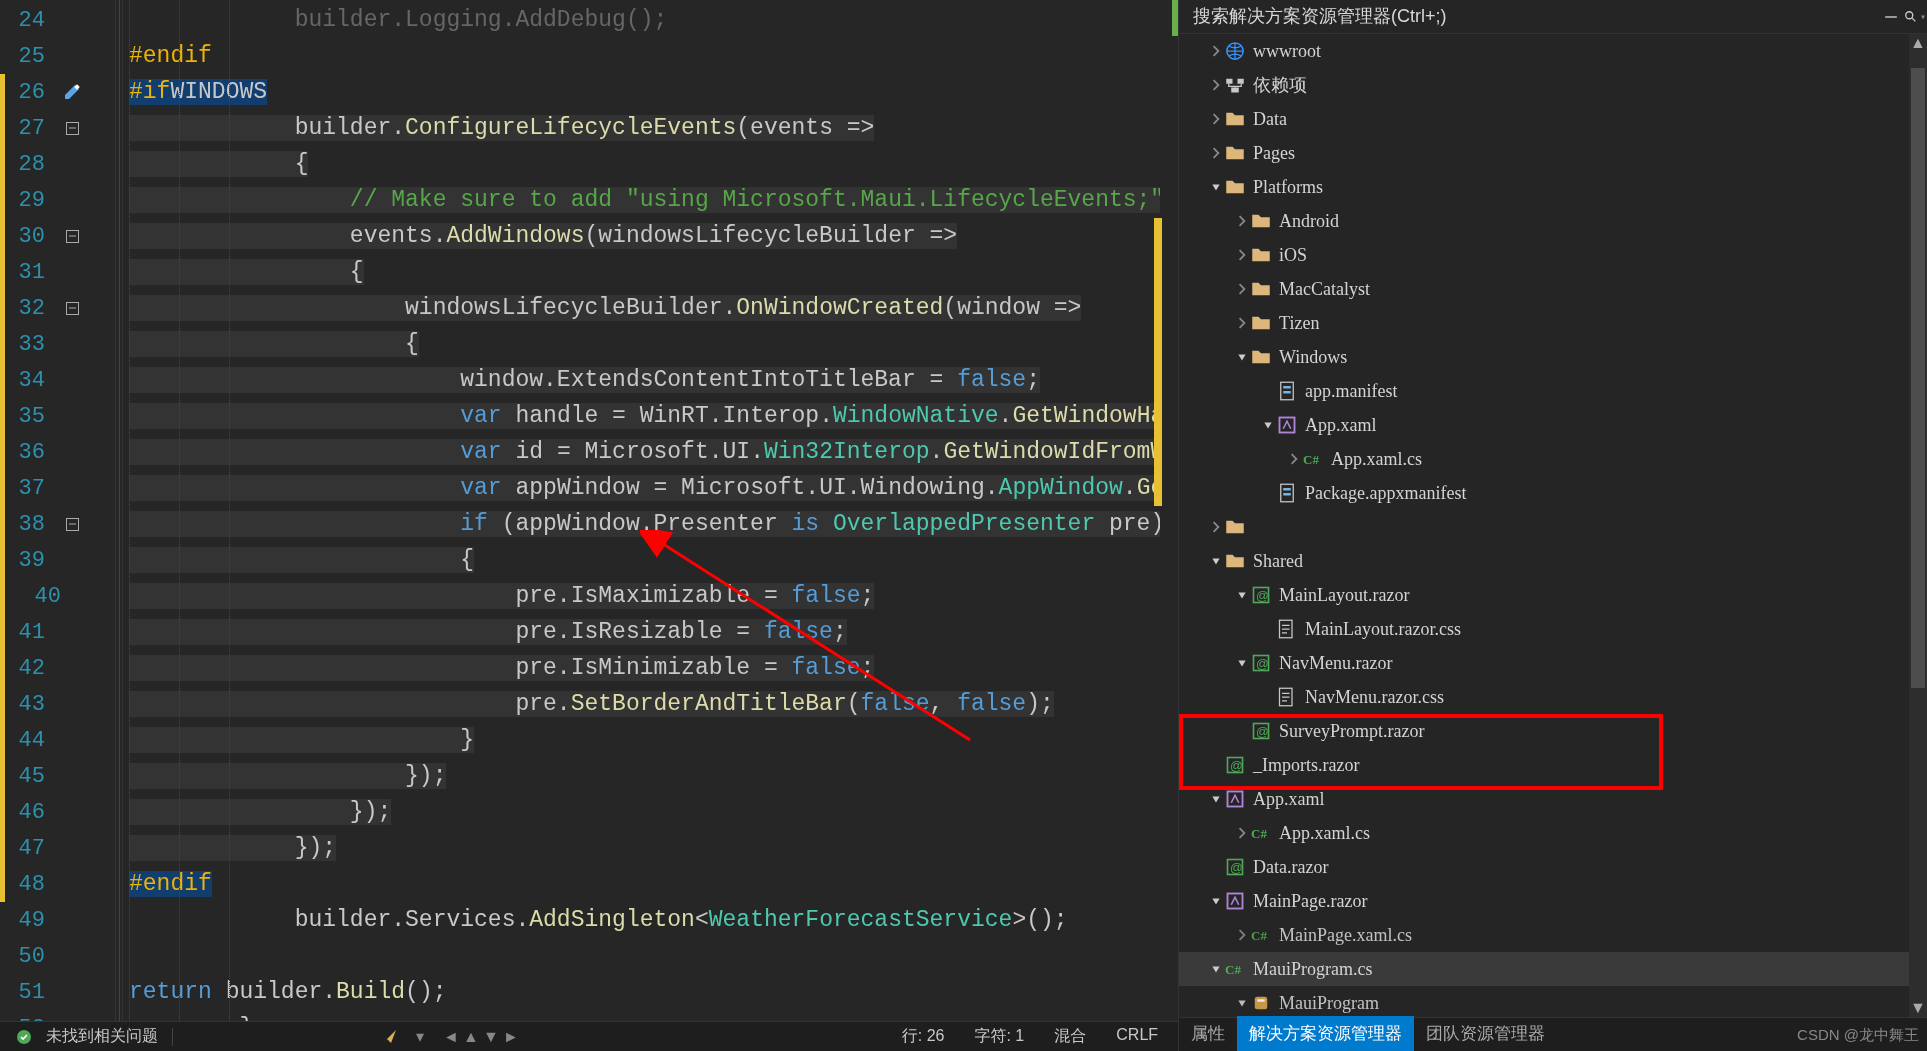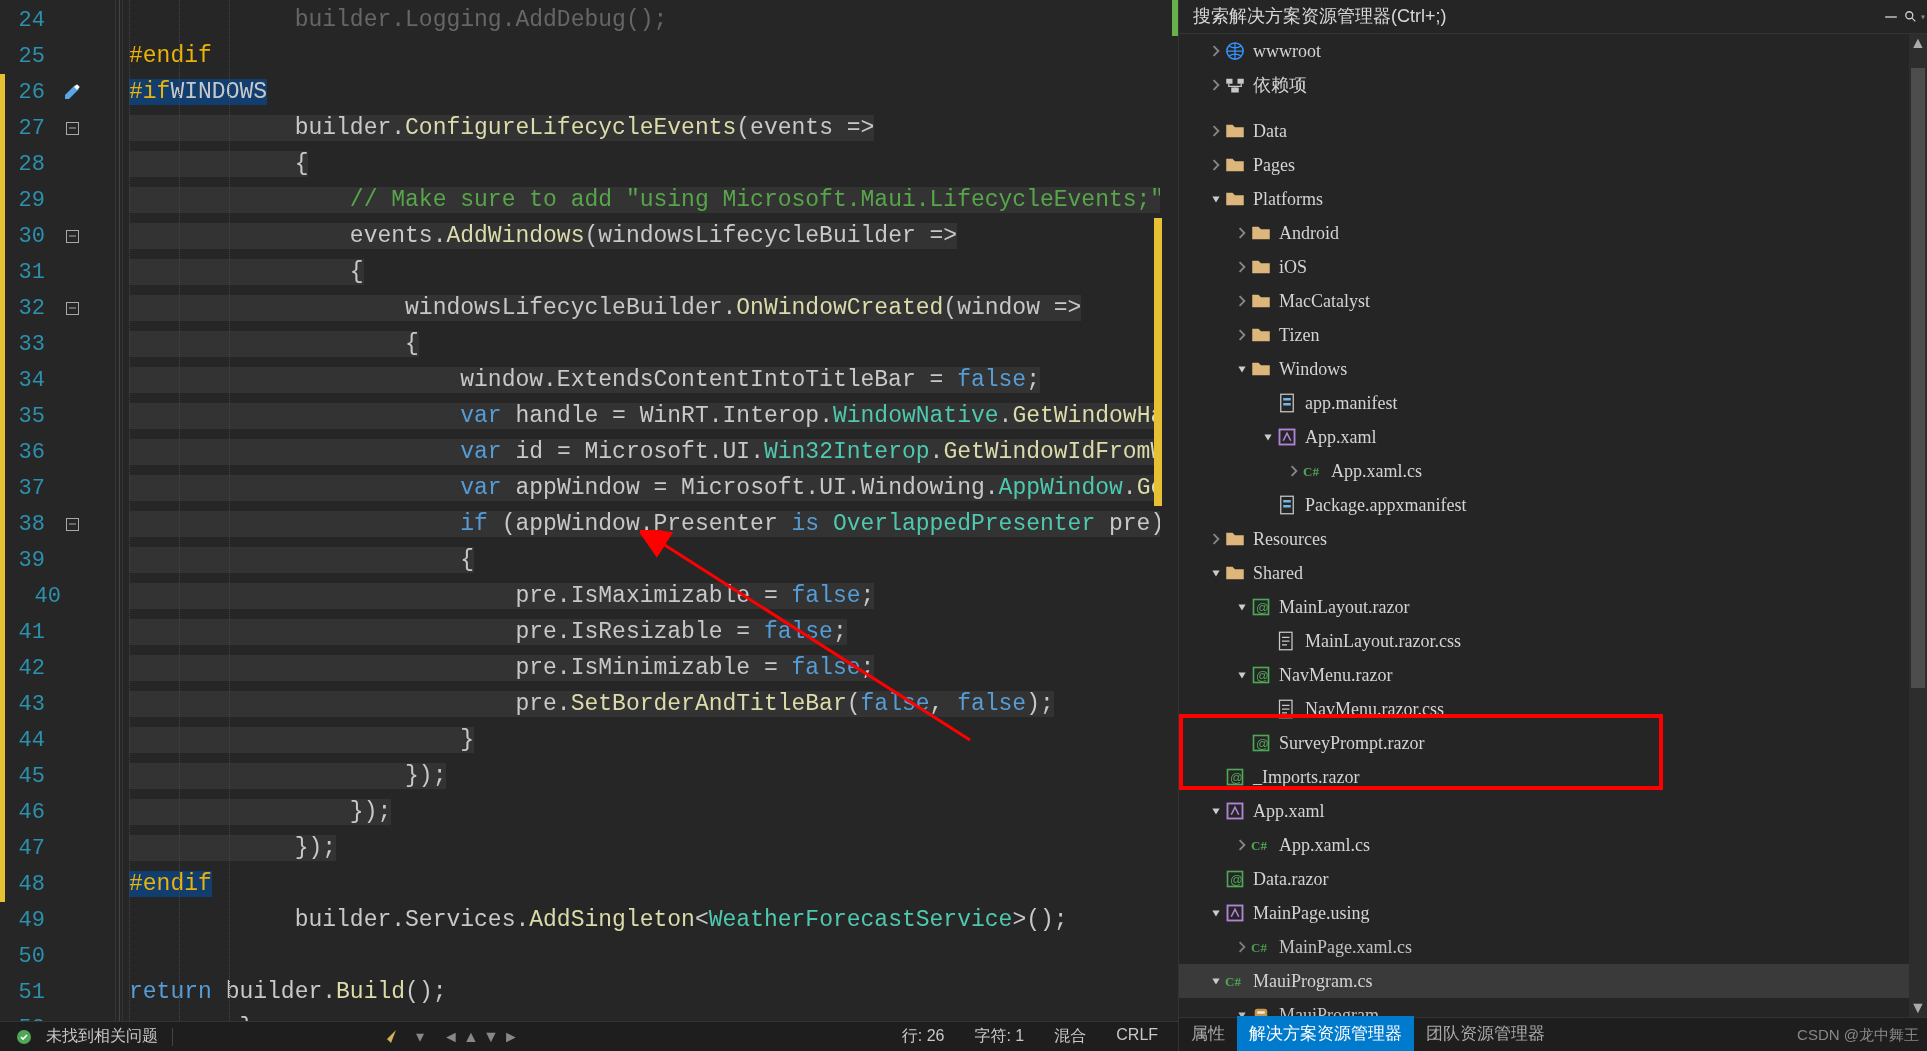--- a/index.html
+++ b/index.html
@@ -335,21 +335,21 @@
             <span class="tree-icon">
               <svg viewBox="0 0 16 16">
                 <rect x="1" y="3" width="5" height="4" fill="#c8c8c8"></rect>
                 <rect x="10" y="3" width="5" height="4" fill="#c8c8c8"></rect>
                 <rect x="5" y="10" width="6" height="4" fill="#c8c8c8"></rect>
                 <path d="M3 7 v2 h10 v-2 M8 9 v1" stroke="#c8c8c8" fill="none"></path>
               </svg>
             </span>
             <span class="tree-label">依赖项</span>
           </div>
-          <div class="tree-row" style="padding-left: 28px; margin-top: 12px;">
+          <div class="tree-row" style="padding-left: 28px;">
             <span class="chevron chev-r">
               <svg viewBox="0 0 10 10">
                 <path d="M3 1 L7 5 L3 9" stroke="#888" fill="none" stroke-width="1.5"></path>
               </svg>
             </span>
             <span class="tree-icon">
               <svg viewBox="0 0 16 16">
                 <path d="M1 3 h5 l2 2 h7 v8 h-14 z" fill="#dcb67a"></path>
               </svg>
             </span>
@@ -499,21 +499,20 @@
             <span class="chevron chev-r">
               <svg viewBox="0 0 10 10">
                 <path d="M3 1 L7 5 L3 9" stroke="#888" fill="none" stroke-width="1.5"></path>
               </svg>
             </span>
             <span class="tree-icon">
               <svg viewBox="0 0 16 16">
                 <path d="M1 3 h5 l2 2 h7 v8 h-14 z" fill="#dcb67a"></path>
               </svg>
             </span>
-            <span class="tree-label">Resources</span>
           </div>
           <div class="tree-row" style="padding-left: 28px;">
             <span class="chevron chev-d">
               <svg viewBox="0 0 10 10">
                 <path d="M2 3 L8 3 L5 8 Z" fill="#ccc"></path>
               </svg>
             </span>
             <span class="tree-icon">
               <svg viewBox="0 0 16 16">
                 <path d="M1 3 h5 l2 2 h7 v8 h-14 z" fill="#dcb67a"></path>
@@ -631,21 +630,21 @@
               <svg viewBox="0 0 10 10">
                 <path d="M2 3 L8 3 L5 8 Z" fill="#ccc"></path>
               </svg>
             </span>
             <span class="tree-icon">
               <svg viewBox="0 0 16 16">
                 <rect x="2" y="2" width="12" height="12" fill="none" stroke="#b084d4" stroke-width="1.5"></rect>
                 <path d="M5 11 l3 -6 l3 6" stroke="#b084d4" fill="none" stroke-width="1.3"></path>
               </svg>
             </span>
-            <span class="tree-label">MainPage.using</span>
+            <span class="tree-label">MainPage.razor</span>
           </div>
           <div class="tree-row" style="padding-left: 54px; opacity: 0.9;">
             <span class="chevron chev-r">
               <svg viewBox="0 0 10 10">
                 <path d="M3 1 L7 5 L3 9" stroke="#888" fill="none" stroke-width="1.5"></path>
               </svg>
             </span>
             <span class="tree-icon">
               <svg viewBox="0 0 20 14">
                 <text x="0" y="12" font-size="13" font-family="Consolas" fill="#4fa856" font-weight="bold">C#</text>

